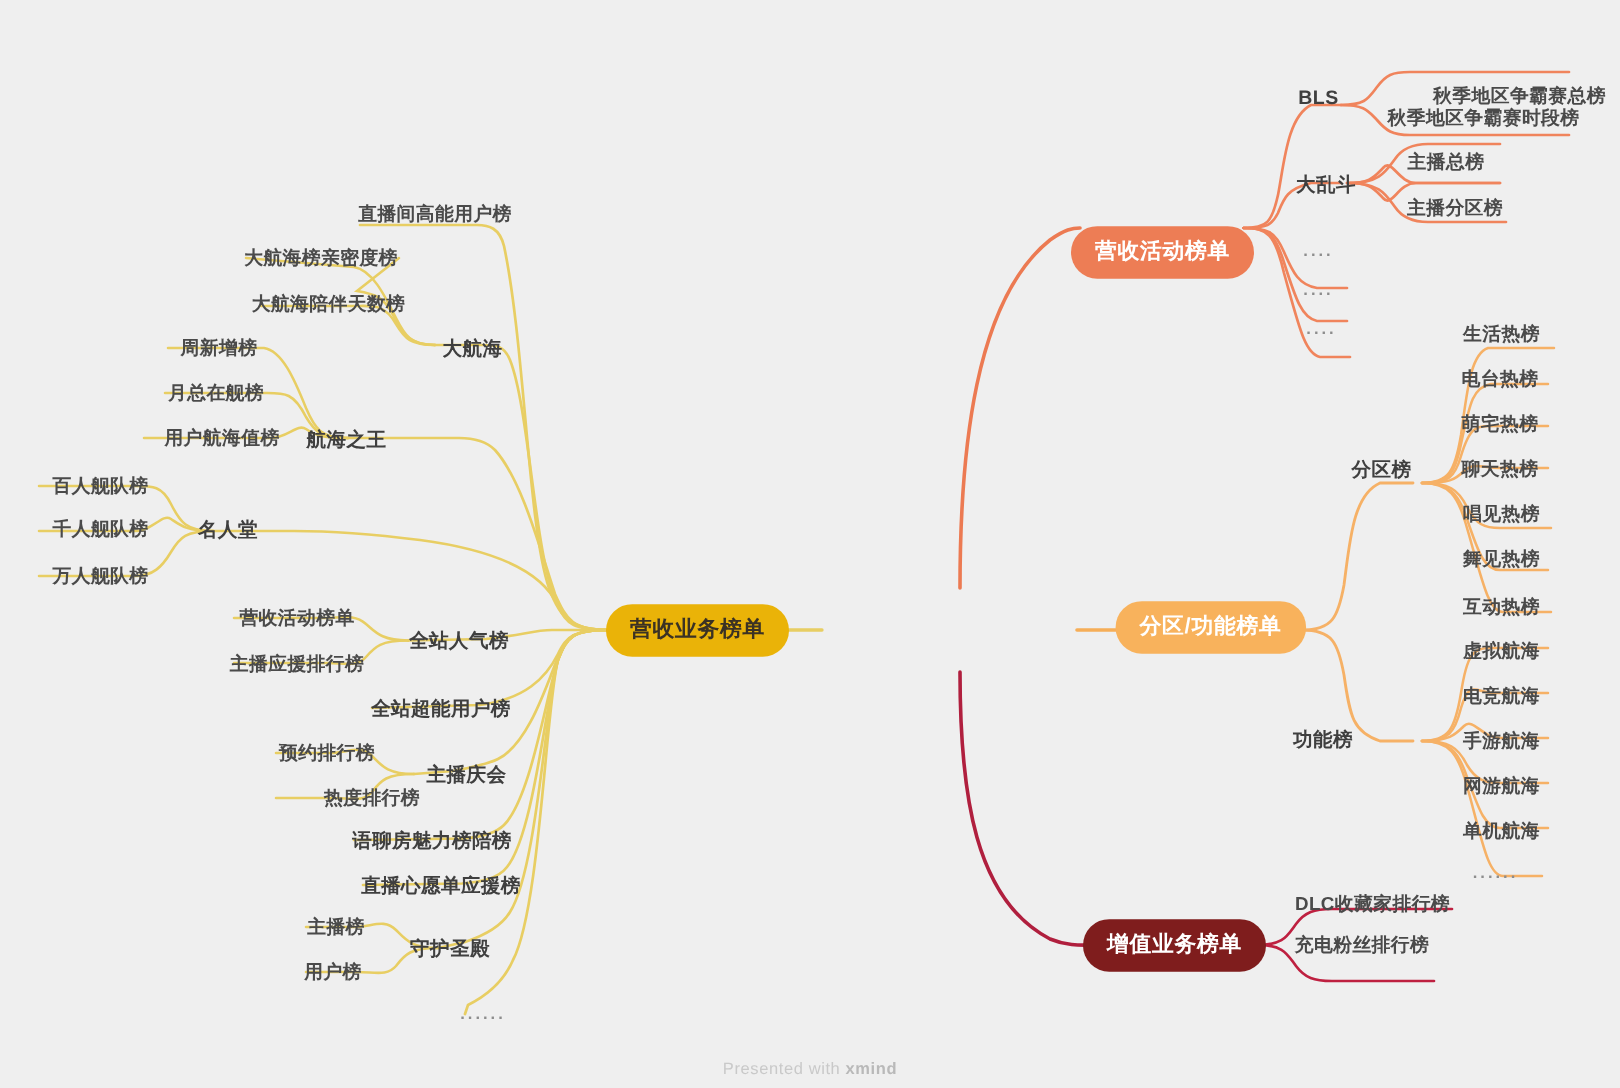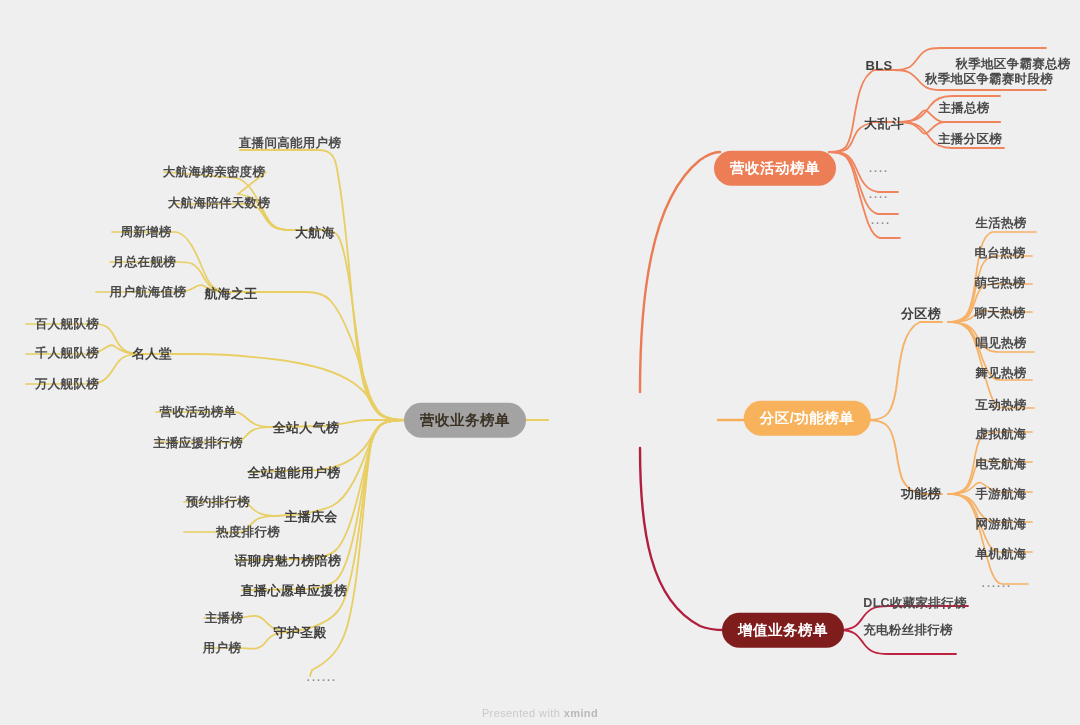--- a/index.html
+++ b/index.html
@@ -38,21 +38,21 @@
   }
   
   .pill {
     color: #ffffff;
     font-size: 14.5px;
     font-weight: bold;
     padding: 10px 16px;
     border-radius: 18px;
     letter-spacing: .5px;
   }
-  .pill.yellow  { background: #a3a3a3; color: #3b3224; }
+  .pill.yellow  { background: #eab308; color: #3b3224; }
   .pill.coral   { background: #ED7D55; }
   .pill.orange  { background: #F8B25C; }
   .pill.crimson { background: #7f1d1d; }
 
   
   .leaf {
     font-size: 12.5px;
     color: #4a4a4a;
     font-weight: 600;
     letter-spacing: .3px;
@@ -206,21 +206,21 @@
 
   <div class="node leaf mid" style="left:921px; top:313px;">分区榜</div>
   <div class="node leaf" style="left:1001px; top:223px;">生活热榜</div>
   <div class="node leaf" style="left:1000px; top:253px;">电台热榜</div>
   <div class="node leaf" style="left:1000px; top:283px;">萌宅热榜</div>
   <div class="node leaf" style="left:1000px; top:313px;">聊天热榜</div>
   <div class="node leaf" style="left:1001px; top:343px;">唱见热榜</div>
   <div class="node leaf" style="left:1001px; top:373px;">舞见热榜</div>
   <div class="node leaf" style="left:1001px; top:405px;">互动热榜</div>
 
-  <div class="node leaf mid" style="left:921px; top:493px;text-align:center;">功能榜</div>
+  <div class="node leaf mid" style="left:882px; top:493px;text-align:center;">功能榜</div>
   <div class="node leaf" style="left:1001px; top:434px;">虚拟航海</div>
   <div class="node leaf" style="left:1001px; top:464px;">电竞航海</div>
   <div class="node leaf" style="left:1001px; top:494px;">手游航海</div>
   <div class="node leaf" style="left:1001px; top:524px;">网游航海</div>
   <div class="node leaf" style="left:1001px; top:554px;">单机航海</div>
   <div class="node leaf dots" style="left:997px; top:583px;">......</div>
 
   <div class="node leaf" style="left:915px; top:603px;">DLC收藏家排行榜</div>
   <div class="node leaf" style="left:908px; top:630px;">充电粉丝排行榜</div>
 

